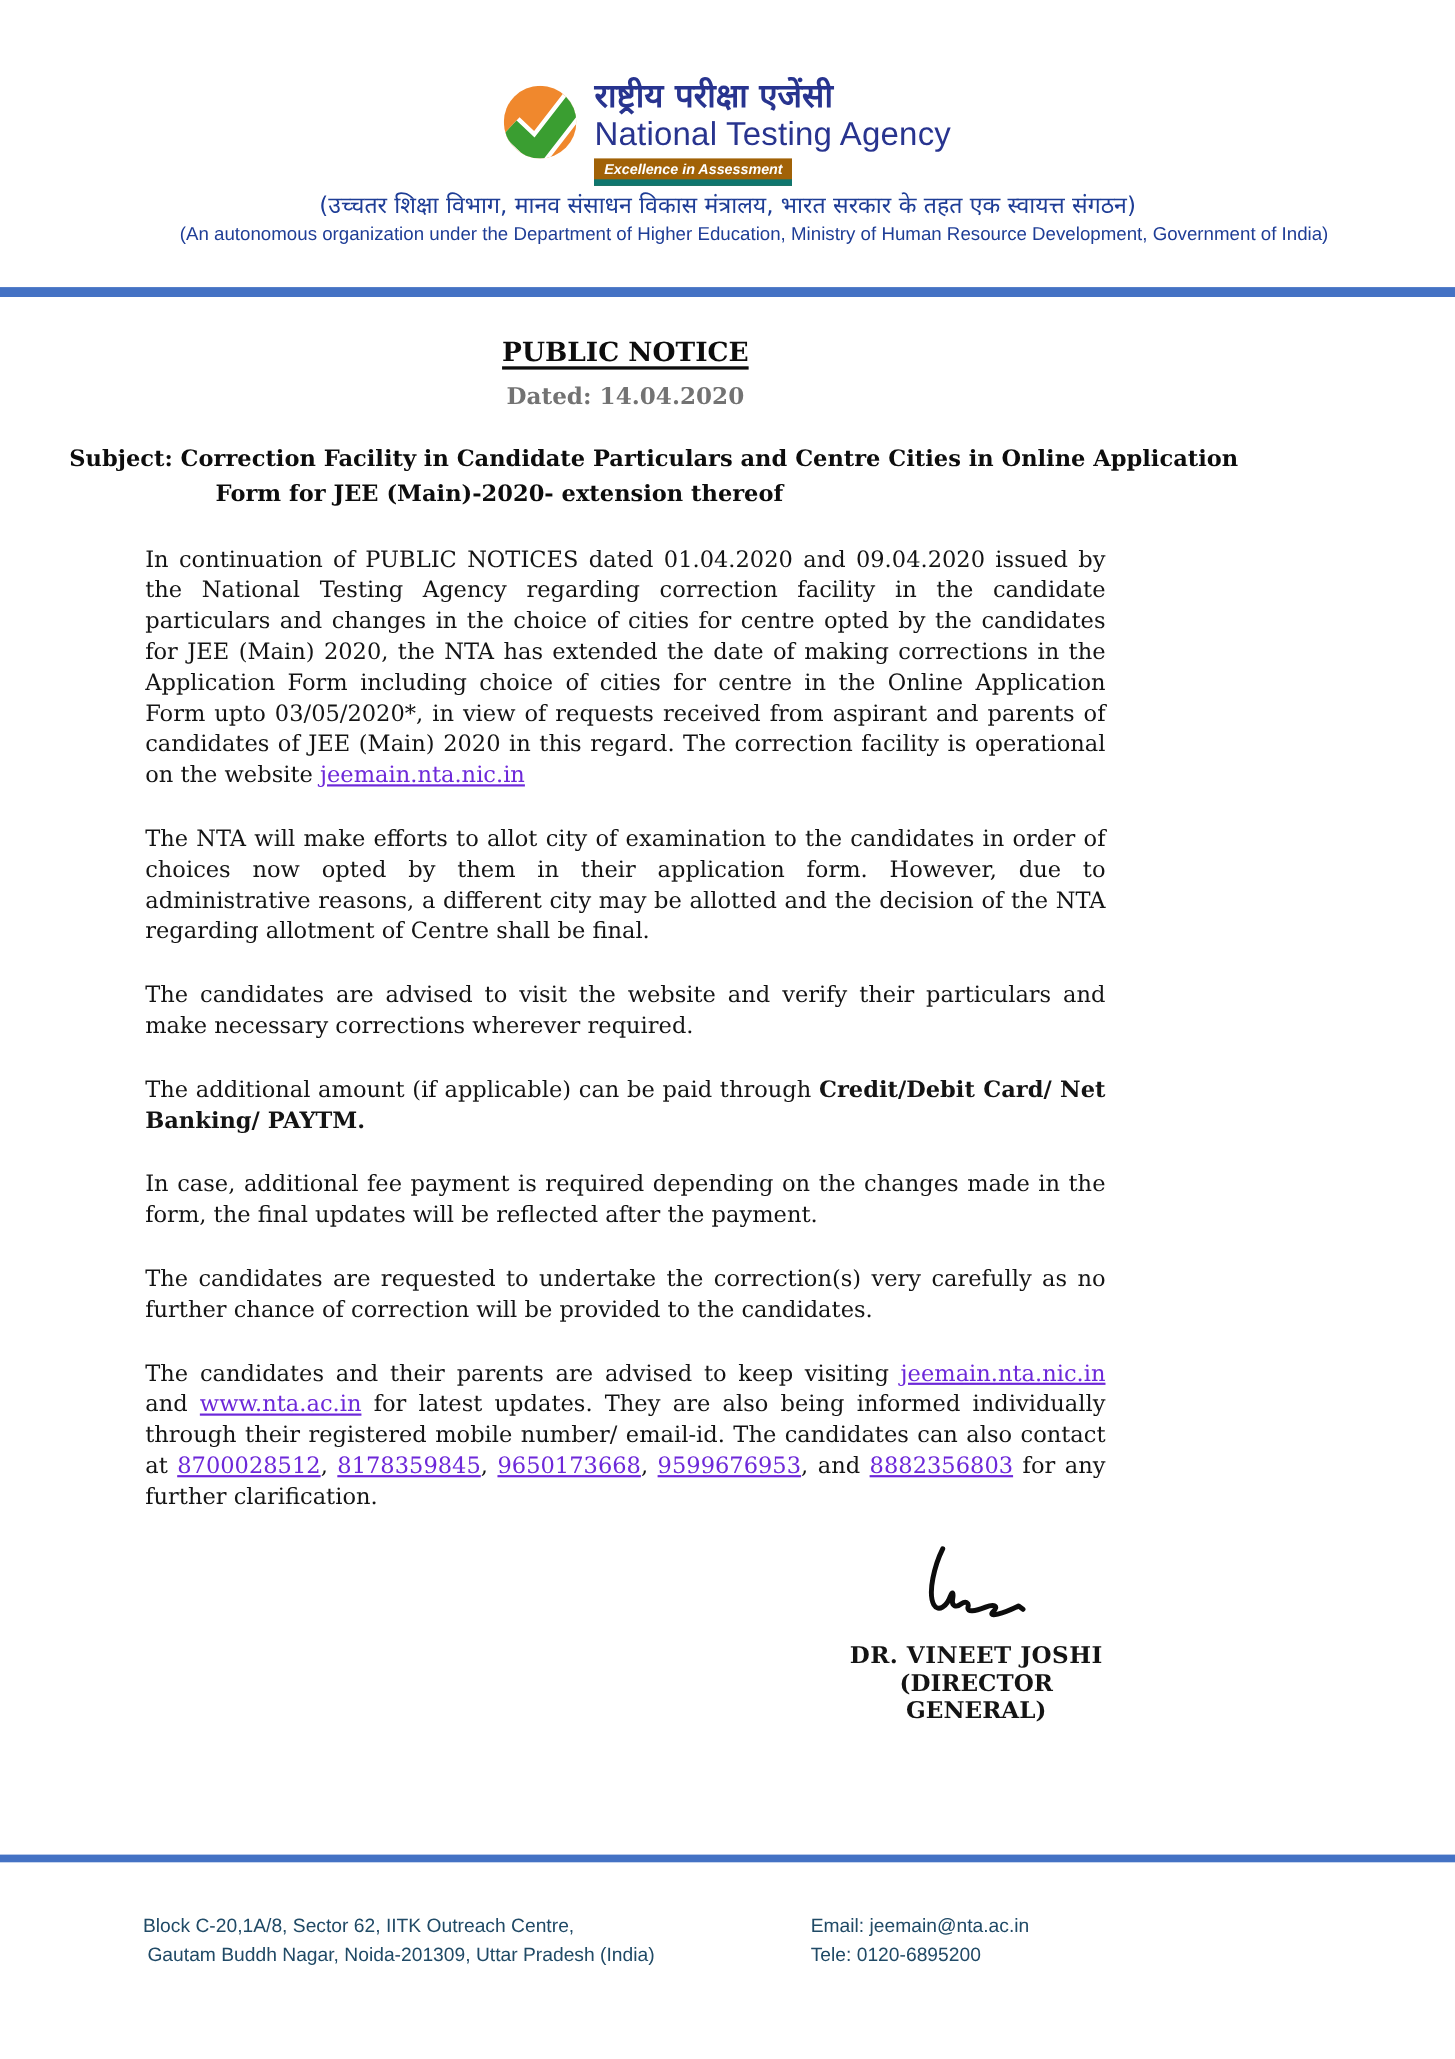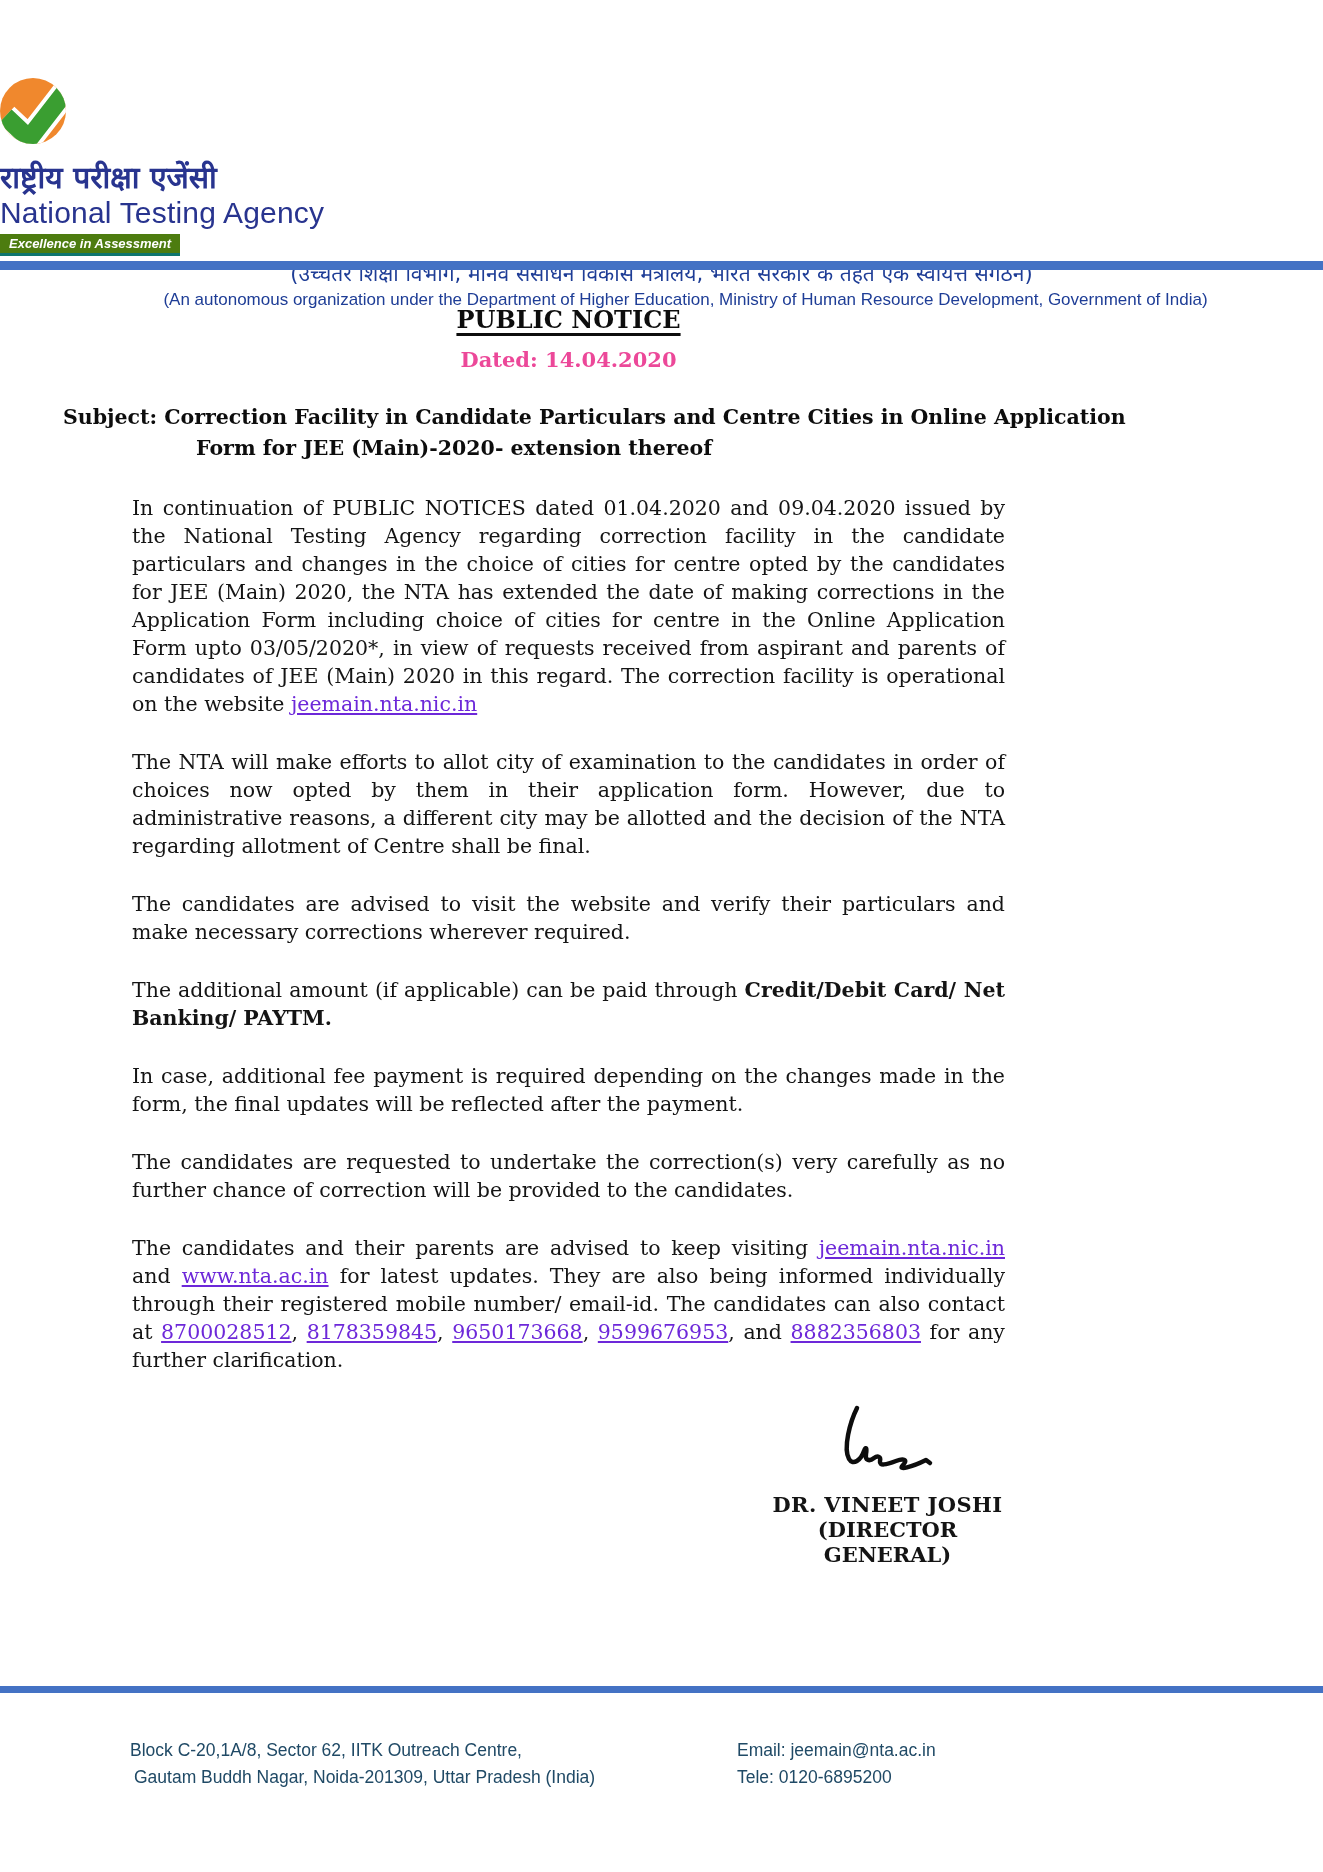--- a/index.html
+++ b/index.html
@@ -1,41 +1,41 @@
 <!DOCTYPE html>
 <html><head>
 <meta charset="utf-8">
 <style>
   html,body{margin:0;padding:0;background:#ffffff;}
   .page{position:relative;width:1323px;height:1872px;background:#ffffff;overflow:hidden;
         font-family:"DejaVu Serif",serif;color:#141414;}
 
   
   .header{position:absolute;top:0;left:0;width:100%;text-align:center;}
-  .logo-row{display:flex;justify-content:center;align-items:flex-start;gap:16px;margin-top:70px;flex-direction:column;}
+  .logo-row{display:flex;justify-content:center;align-items:flex-start;gap:16px;margin-top:70px;}
   .logo-mark{width:66px;height:66px;margin-top:8px;flex:0 0 auto;}
   .logo-text{text-align:left;font-family:"Liberation Sans",sans-serif;}
   .hindi-name{font-size:30px;font-weight:bold;color:#28348f;line-height:36px;font-family:"DejaVu Sans","Liberation Sans",sans-serif;}
   .english-name{font-size:30px;font-weight:normal;color:#28348f;line-height:34px;letter-spacing:0.2px;}
-  .badge{display:inline-block;margin-top:4px;background:#4d7c0f;color:#ffffff;font-style:italic;
-         font-weight:bold;font-size:13px;padding:2px 9px 2px;border-bottom:3px solid #0f766e;}
+  .badge{display:inline-block;margin-top:4px;background:#a16207;color:#ffffff;font-style:italic;
+         font-weight:bold;font-size:13px;padding:2px 9px 2px;border-bottom:6px solid #0f766e;}
   .hindi-subline{margin-top:3px;font-size:21px;color:#1e3d96;font-family:"DejaVu Sans","Liberation Sans",sans-serif;}
   .english-subline{margin-top:3px;font-size:17px;color:#1e3d96;font-family:"Liberation Sans",sans-serif;padding-left:48px;}
 
   
   .bar{position:absolute;left:0;width:100%;background:#4472c4;}
   .bar-top{top:261px;height:9px;}
   .bar-bottom{top:1686px;height:7px;}
 
   
   .title{position:absolute;top:305px;left:132px;width:873px;text-align:center;
          font-size:24px;font-weight:bold;color:#0d0d0d;}
   .title .u{text-decoration:underline;text-decoration-thickness:3px;text-underline-offset:5px;}
   .dated{position:absolute;top:347px;left:132px;width:873px;text-align:center;
-         font-size:21px;font-weight:bold;color:#ec4899;}
+         font-size:21px;font-weight:bold;color:#737373;}
   .subject{position:absolute;top:402px;left:63px;width:940px;font-size:20.5px;font-weight:bold;
            line-height:31px;padding-left:133px;text-indent:-133px;color:#0d0d0d;}
 
   
   .bodytext{position:absolute;top:494px;left:132px;width:873px;font-size:20.5px;
             line-height:28px;text-align:justify;}
   .bodytext p{margin:0 0 30px 0;}
   .bold{font-weight:bold;}
   a.link{color:#6d28d9;text-decoration:underline;cursor:pointer;}
 

